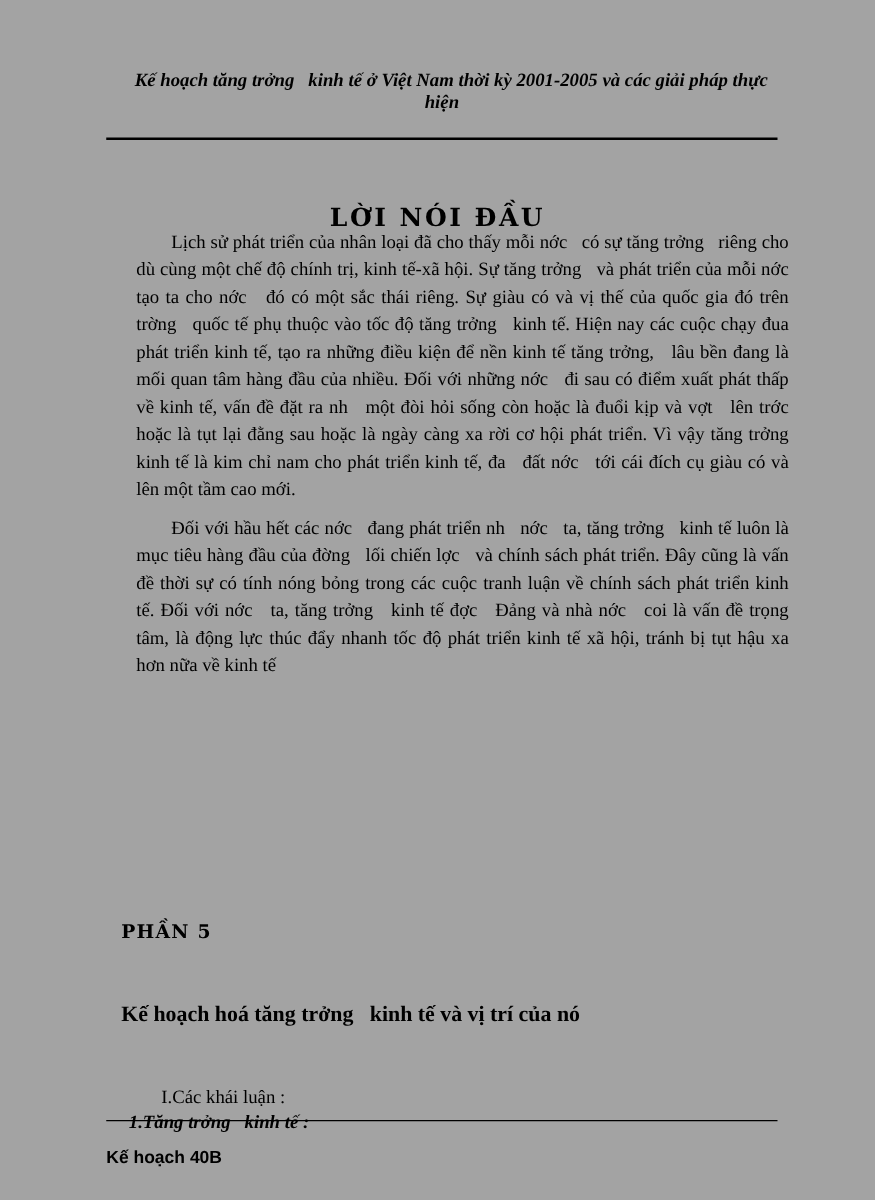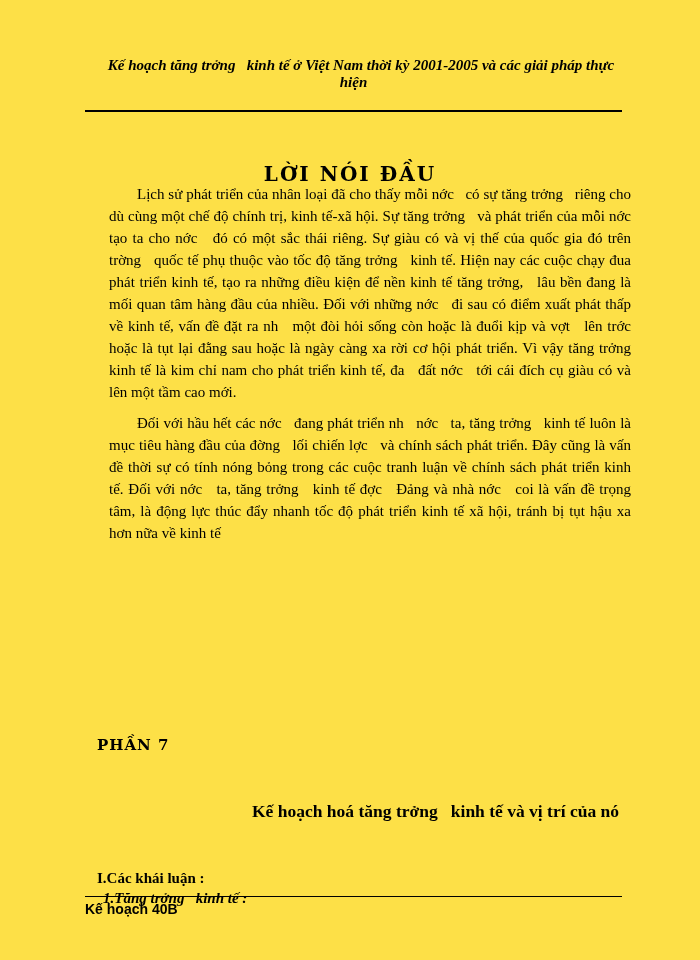--- a/index.html
+++ b/index.html
@@ -1,21 +1,21 @@
 <!DOCTYPE html>
 <html><head>
 <meta charset="utf-8">
 <style>
   html, body { margin: 0; padding: 0; background: #888; }
   .page {
     position: relative;
     width: 700px;
     height: 960px;
     margin: 0 auto;
-    background: #fde047;
+    background: #a3a3a3;
     color: #000000;
     font-family: "Liberation Serif", serif;
     overflow: hidden;
   }
 
   
   .running-header {
     position: absolute;
     top: 40px;
     left: 85px;
@@ -68,39 +68,39 @@
     font-size: 15px;
   }
   .part-label {
     font-family: "DejaVu Serif", serif;
     font-weight: bold;
     font-size: 15px;
     letter-spacing: 1px;
     margin-bottom: 2px;
   }
   .section-heading {
-    text-align: right;
+    text-align: left;
     font-weight: bold;
     font-size: 17.5px;
     line-height: 22px;
     white-space: pre-wrap;
   }
   .outline { margin-top: 3px; line-height: 19.5px; }
   .outline div { white-space: pre-wrap; }
-  .o-bold { font-weight: bold; }
+  .o-bold { font-weight: normal; margin-left: 32px; }
   .o-bold-italic { font-weight: bold; font-style: italic; padding-left: 6px; }
 
   
   .page-footer {
     position: absolute;
     top: 896px;
     left: 85px;
     right: 78px;
     border-top: 1.5px solid #000;
-    padding-top: 4px;
+    padding-top: 20px;
   }
   .footer-label {
     font-family: "Liberation Sans", sans-serif;
     font-size: 14px;
     font-weight: bold;
   }
 </style>
 </head>
 <body>
 
@@ -111,21 +111,21 @@
   </div>
 
   <div class="doc-title">LỜI NÓI ĐẦU</div>
 
   <div class="body-text">
     <p>Lịch sử phát triển của nhân loại đã cho thấy mỗi nớc   có sự tăng trởng   riêng cho dù cùng một chế độ chính trị, kinh tế-xã hội. Sự tăng trởng   và phát triển của mỗi nớc   tạo ta cho nớc   đó có một sắc thái riêng. Sự giàu có và vị thế của quốc gia đó trên trờng   quốc tế phụ thuộc vào tốc độ tăng trởng   kinh tế. Hiện nay các cuộc chạy đua phát triển kinh tế, tạo ra những điều kiện để nền kinh tế tăng trởng,   lâu bền đang là mối quan tâm hàng đầu của nhiều. Đối với những nớc   đi sau có điểm xuất phát thấp về kinh tế, vấn đề đặt ra nh   một đòi hỏi sống còn hoặc là đuổi kịp và vợt   lên trớc   hoặc là tụt lại đằng sau hoặc là ngày càng xa rời cơ hội phát triển. Vì vậy tăng trởng   kinh tế là kim chỉ nam cho phát triển kinh tế, đa   đất nớc   tới cái đích cụ giàu có và lên một tầm cao mới.</p>
     <p>Đối với hầu hết các nớc   đang phát triển nh   nớc   ta, tăng trởng   kinh tế luôn là mục tiêu hàng đầu của đờng   lối chiến lợc   và chính sách phát triển. Đây cũng là vấn đề thời sự có tính nóng bỏng trong các cuộc tranh luận về chính sách phát triển kinh tế. Đối với nớc   ta, tăng trởng   kinh tế đợc   Đảng và nhà nớc   coi là vấn đề trọng tâm, là động lực thúc đẩy nhanh tốc độ phát triển kinh tế xã hội, tránh bị tụt hậu xa hơn nữa về kinh tế</p>
   </div>
 
   <div class="section">
-    <div class="part-label">PHẦN 7</div>
+    <div class="part-label">PHẦN 5</div>
     <div class="section-heading">
       <div>Kế hoạch hoá tăng trởng   kinh tế và vị trí của nó</div>
     </div>
     <div class="outline">
       <div class="o-bold">I.Các khái luận :</div>
       <div class="o-bold-italic">1.Tăng trởng   kinh tế :</div>
 
     </div>
   </div>
 

